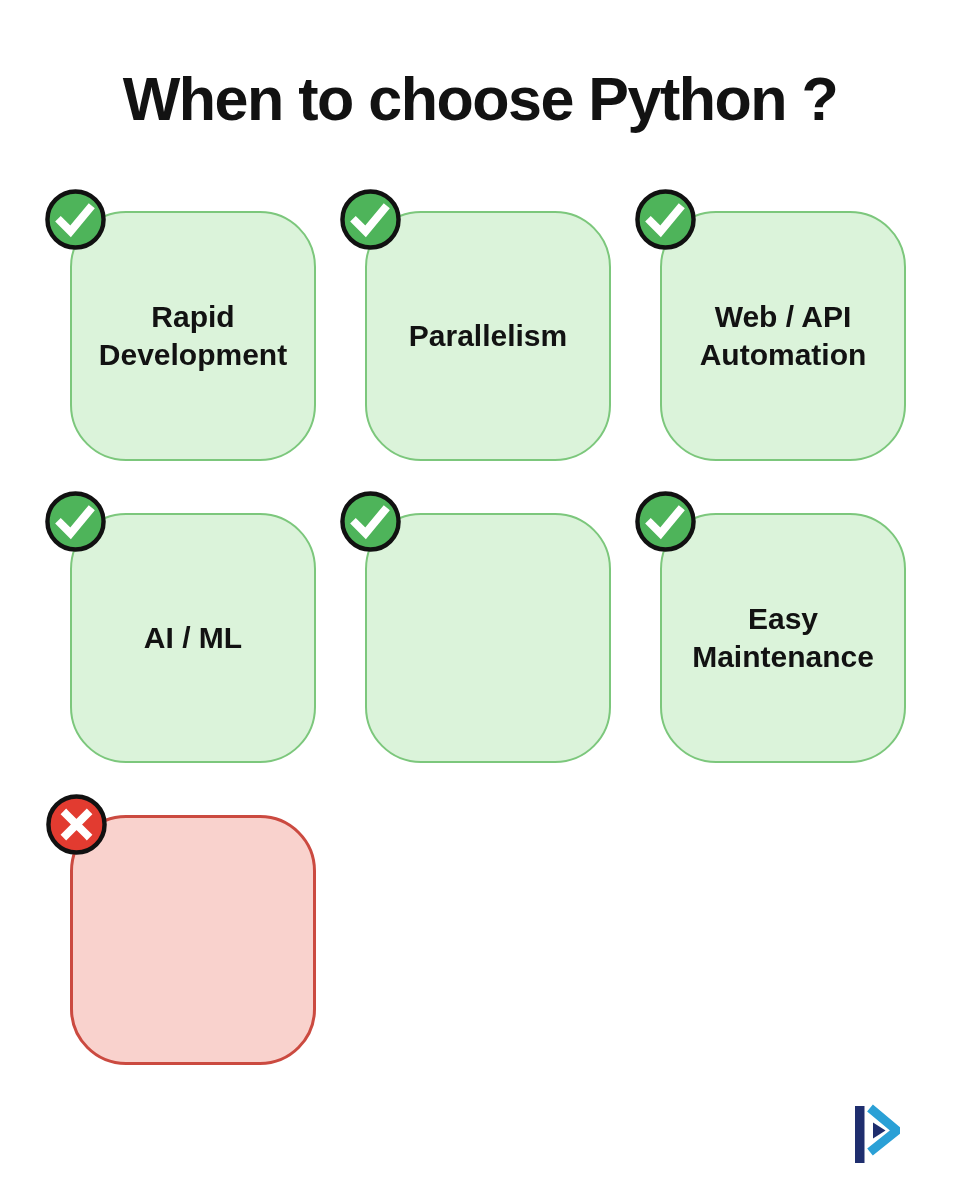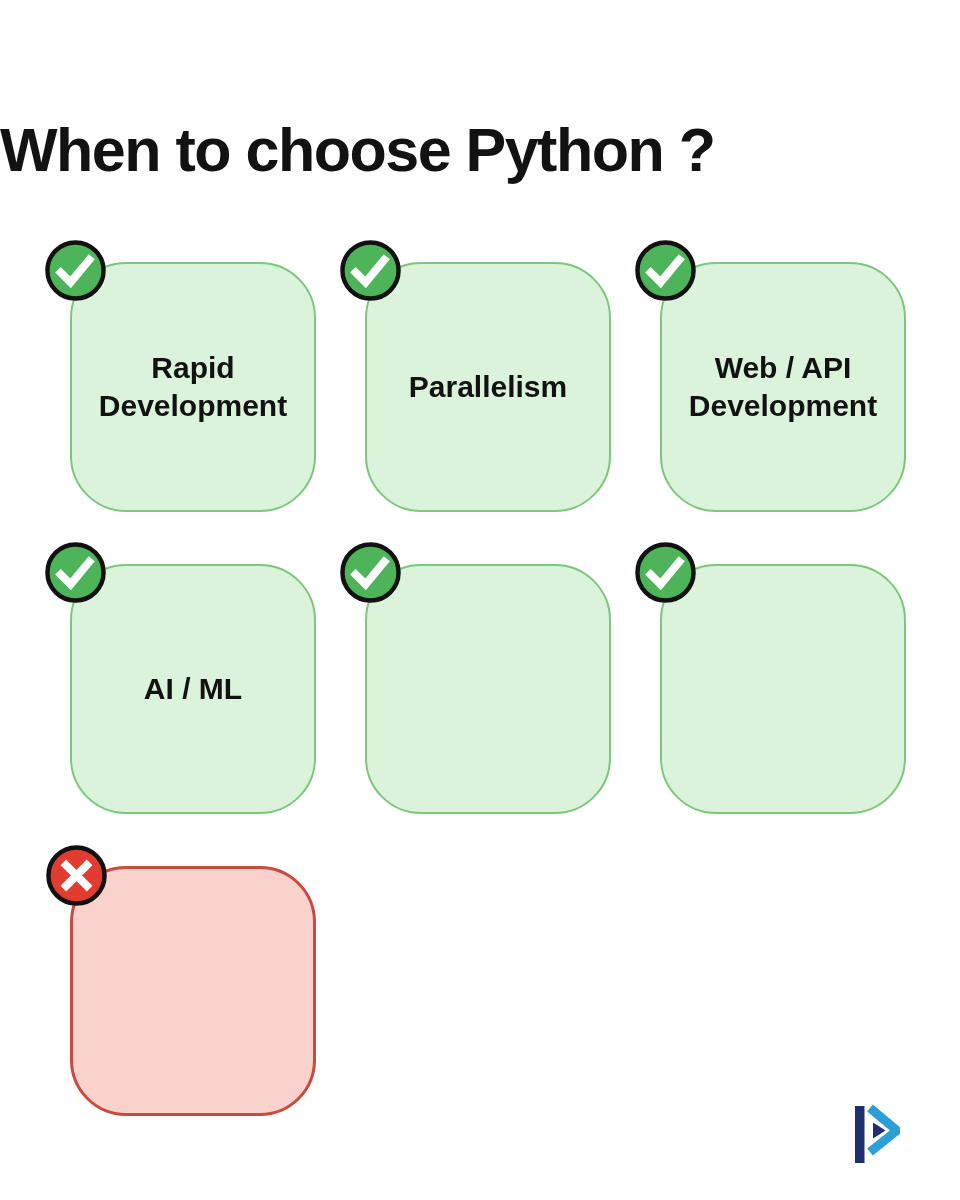--- a/index.html
+++ b/index.html
@@ -3,21 +3,21 @@
 <meta charset="utf-8">
 <style>
   html,body{margin:0;padding:0;}
   body{
     width:960px;height:1200px;position:relative;overflow:hidden;
     background:var(--background,#ffffff);
     font-family:"Liberation Sans",sans-serif;
     color:var(--text,#121212);
   }
   .title{
-    margin:0;padding-top:120px;text-align:left;
+    margin:0;padding-top:69px;text-align:center;
     font-size:61px;line-height:1;font-weight:bold;letter-spacing:-1.5px;
     color:var(--text,#121212);
   }
   .grid{
     margin:81px 0 0 70px;
     display:grid;
     grid-template-columns:repeat(3,246px);
     column-gap:49px;row-gap:52px;
   }
   .card{
@@ -79,21 +79,21 @@
   </div>
 
   <div class="card pro">
     <span class="badge">
       <svg viewBox="0 0 64 64">
           <circle class="disc-pro" cx="32" cy="32" r="28.5"></circle>
           <path class="mark" d="M17 34 L27 44 L46 21"></path>
         </svg>
     </span>
     <span class="label">Web / API
-Development</span>
+Automation</span>
   </div>
 
   <div class="card pro">
     <span class="badge">
       <svg viewBox="0 0 64 64">
           <circle class="disc-pro" cx="32" cy="32" r="28.5"></circle>
           <path class="mark" d="M17 34 L27 44 L46 21"></path>
         </svg>
     </span>
     <span class="label">AI / ML</span>
@@ -108,20 +108,22 @@
     </span>
   </div>
 
   <div class="card pro">
     <span class="badge">
       <svg viewBox="0 0 64 64">
           <circle class="disc-pro" cx="32" cy="32" r="28.5"></circle>
           <path class="mark" d="M17 34 L27 44 L46 21"></path>
         </svg>
     </span>
+    <span class="label">Easy
+Maintenance</span>
   </div>
 
 
 
   <div class="card con">
     <span class="badge">
       <svg viewBox="0 0 64 64">
           <circle class="disc-con" cx="32" cy="32" r="28.5"></circle>
           <path class="mark" d="M21.5 21.5 L42.5 42.5 M42.5 21.5 L21.5 42.5"></path>
         </svg>

